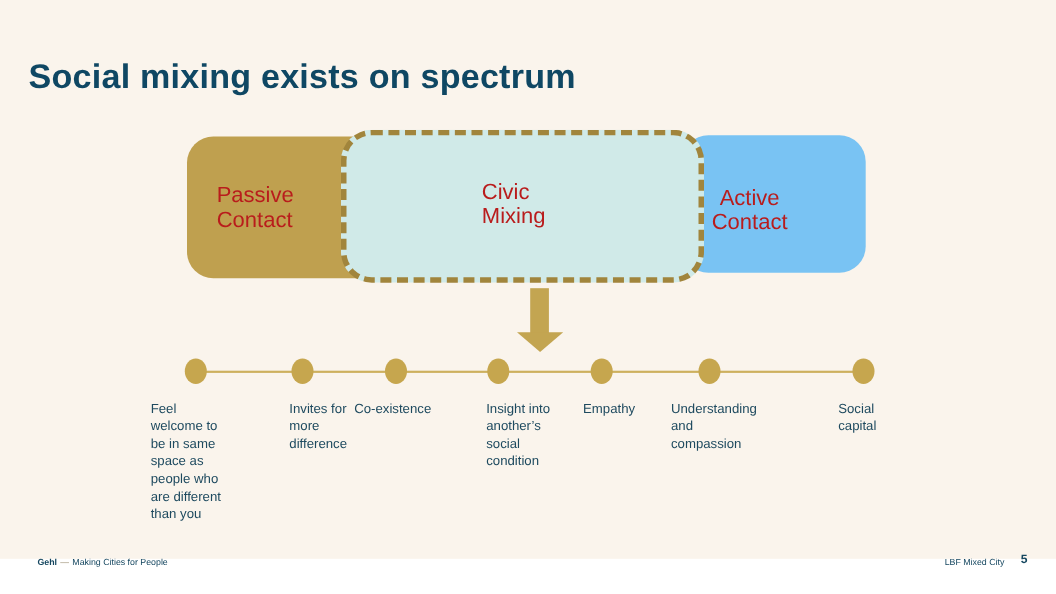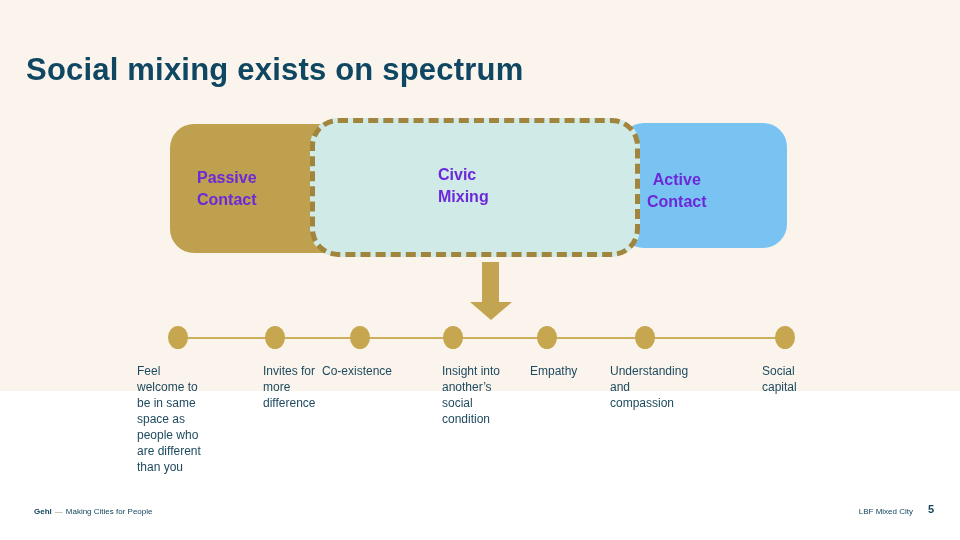--- a/index.html
+++ b/index.html
@@ -6,21 +6,21 @@
     margin: 0;
     padding: 0;
     width: 960px;
     height: 540px;
     overflow: hidden;
     font-family: "Liberation Sans", sans-serif;
   }
   .slide {
     position: relative;
     width: 960px;
-    height: 391px;
+    height: 508px;
     background: #faf4ec;
   }
   .title {
     position: absolute;
     left: 26px;
     top: 52px;
     margin: 0;
     font-size: 31px;
     font-weight: bold;
     letter-spacing: 0.2px;
@@ -37,25 +37,24 @@
     background: #79c3f3; border-radius: 24px;
   }
   .box-teal {
     left: 310px; top: 118px; width: 330px; height: 139px;
     background: #d0eae8;
     border: 5px dashed #a1853c;
     border-radius: 28px;
   }
   .box-label {
     position: absolute;
-    font-size: 16px;
+    font-size: 20px;
     line-height: 22px;
-    color: #6d28d9;
+    color: #b91c1c;
     white-space: pre-line;
-    font-weight: bold;
   }
   .lbl-passive { left: 197px; top: 167px; }
   .lbl-civic   { left: 438px; top: 164px; }
   .lbl-active  { left: 647px; top: 169px; text-align: center; }
   
   .arrow-shaft {
     position: absolute;
     left: 482px; top: 262px;
     width: 17px; height: 41px;
     background: #c3a551;

